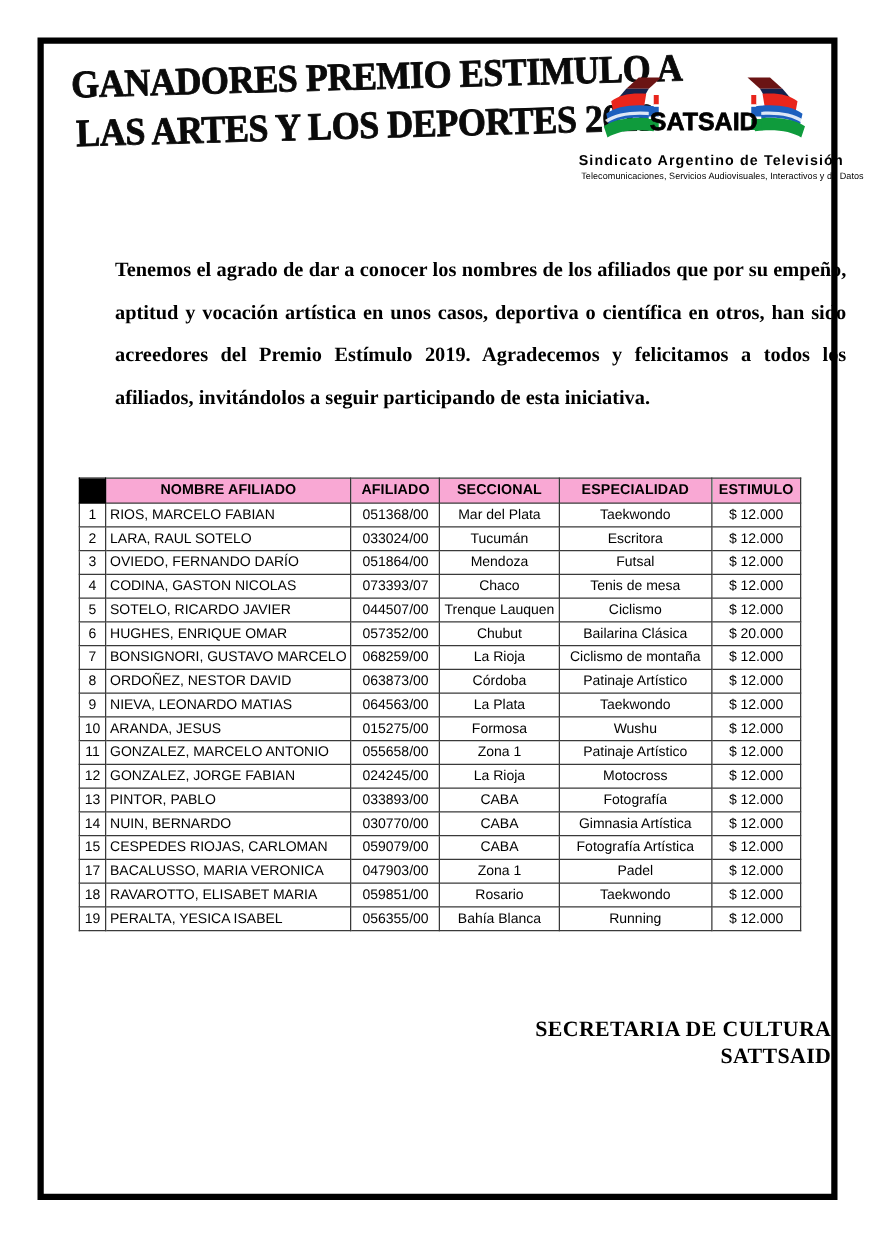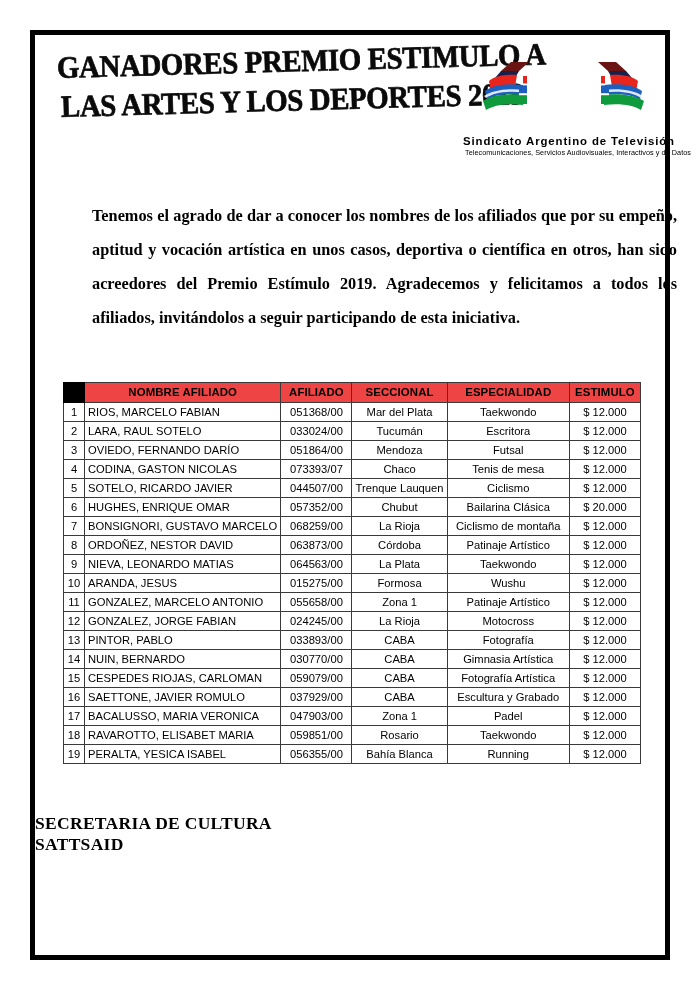--- a/index.html
+++ b/index.html
@@ -89,21 +89,21 @@
     color: #000000;
     text-align: center;
     -webkit-text-stroke: 0.6px #000;
   }
   #logo-sub1 {
     font-family: "Liberation Sans", sans-serif;
     font-weight: bold;
     font-size: 11.4px;
     letter-spacing: 0.9px;
     color: #000000;
-    margin-top: 16px;
+    margin-top: 4px;
     white-space: nowrap;
   }
   #logo-sub2 {
     font-family: "Liberation Sans", sans-serif;
     font-weight: normal;
     font-size: 7.4px;
     letter-spacing: 0.05px;
     color: #000000;
     margin-top: 1px;
     white-space: nowrap;
@@ -144,21 +144,21 @@
   table#winners-table td {
     border: 1.3px solid #3a3a3a;
     height: 18px;
     padding: 0 3px;
     line-height: 17px;
     overflow: hidden;
     white-space: nowrap;
   }
   
   table#winners-table thead th {
-    background: #ef4444;
+    background: #f9a8d4;
     font-weight: bold;
     font-size: 11.4px;
     text-align: center;
     height: 19px;
     line-height: 19px;
     letter-spacing: 0.1px;
   }
   th.corner-cell {
     background: #000000 !important;
     border-color: #000000 !important;
@@ -177,21 +177,21 @@
   td.secc  { text-align: center; }
   td.espe  { text-align: center; }
   td.esti  { text-align: center; }
 
   
   #doc-footer {
     position: absolute;
     left: 0;
     top: 778px;
     width: 100%;
-    text-align: left;
+    text-align: right;
     font-family: "Liberation Serif", serif;
     font-weight: bold;
     font-size: 17.5px;
     line-height: 1.22;
     color: #000000;
     letter-spacing: 0.3px;
   }
 </style>
 </head>
 <body>
@@ -232,20 +232,21 @@
 
             <g>
               <rect x="48" y="28" width="90" height="9" fill="#1C5FBE"></rect>
               <rect x="48" y="38" width="90" height="9" fill="#0F9B3C"></rect>
               <rect x="52" y="19" width="82" height="8" fill="#E8251C"></rect>
               <rect x="48" y="36.2" width="90" height="2" fill="#ffffff"></rect>
               <rect x="52" y="26.4" width="82" height="2" fill="#ffffff"></rect>
             </g>
             <rect x="56" y="18" width="74" height="30" fill="#ffffff"></rect>
           </svg>
+          <div id="logo-wordmark">SATSAID</div>
         </div>
         <div id="logo-sub1">Sindicato Argentino de Televisión</div>
         <div id="logo-sub2">Telecomunicaciones, Servicios Audiovisuales, Interactivos y de Datos</div>
       </div>
     </div>
 
     <p id="intro-paragraph">Tenemos el agrado de dar a conocer los nombres de los afiliados que por su empeño, aptitud y vocación artística en unos casos, deportiva o científica en otros, han sido acreedores del Premio Estímulo 2019. Agradecemos y felicitamos a todos los afiliados, invitándolos a seguir participando de esta iniciativa.</p>
 
     <div id="winners-table-wrap">
       <table id="winners-table">
@@ -382,28 +383,20 @@
             </tr>
             <tr>
               <td class="idx">15</td>
               <td class="name">CESPEDES RIOJAS, CARLOMAN</td>
               <td class="afil">059079/00</td>
               <td class="secc">CABA</td>
               <td class="espe">Fotografía Artística</td>
               <td class="esti">$ 12.000</td>
             </tr>
             <tr>
-              <td class="idx">16</td>
-              <td class="name">SAETTONE, JAVIER ROMULO</td>
-              <td class="afil">037929/00</td>
-              <td class="secc">CABA</td>
-              <td class="espe">Escultura y Grabado</td>
-              <td class="esti">$ 12.000</td>
-            </tr>
-            <tr>
               <td class="idx">17</td>
               <td class="name">BACALUSSO, MARIA VERONICA</td>
               <td class="afil">047903/00</td>
               <td class="secc">Zona 1</td>
               <td class="espe">Padel</td>
               <td class="esti">$ 12.000</td>
             </tr>
             <tr>
               <td class="idx">18</td>
               <td class="name">RAVAROTTO, ELISABET MARIA</td>

